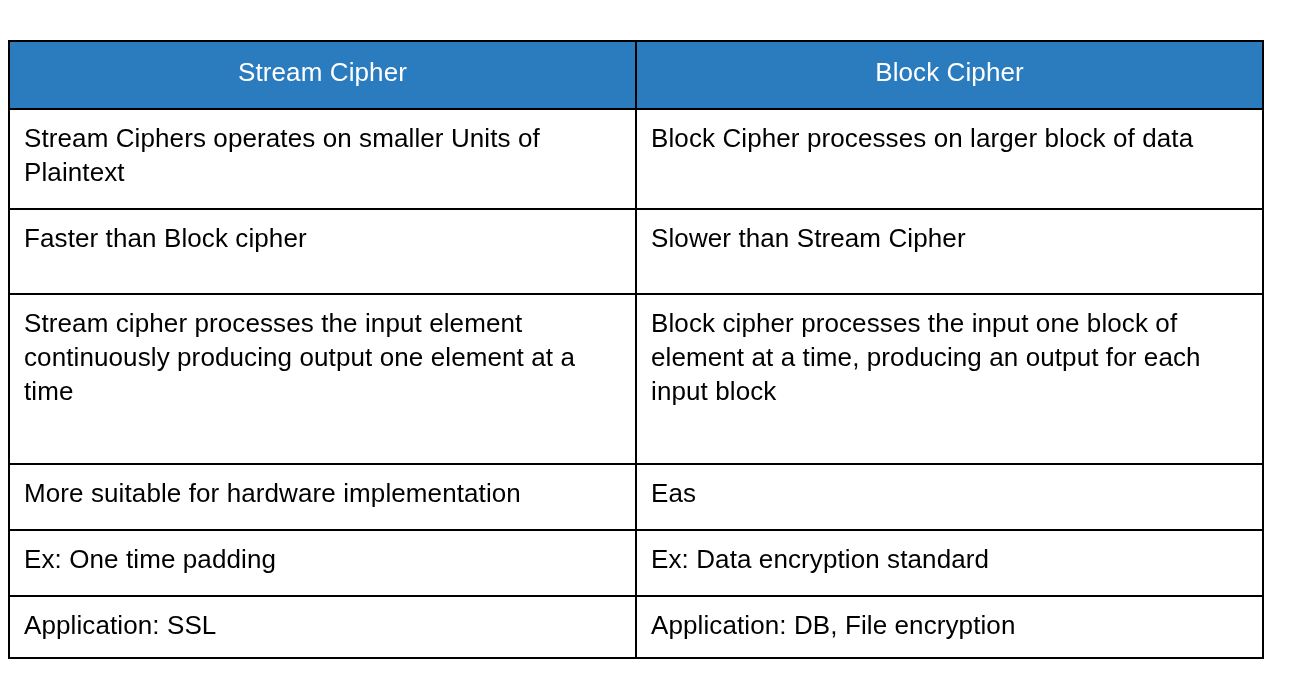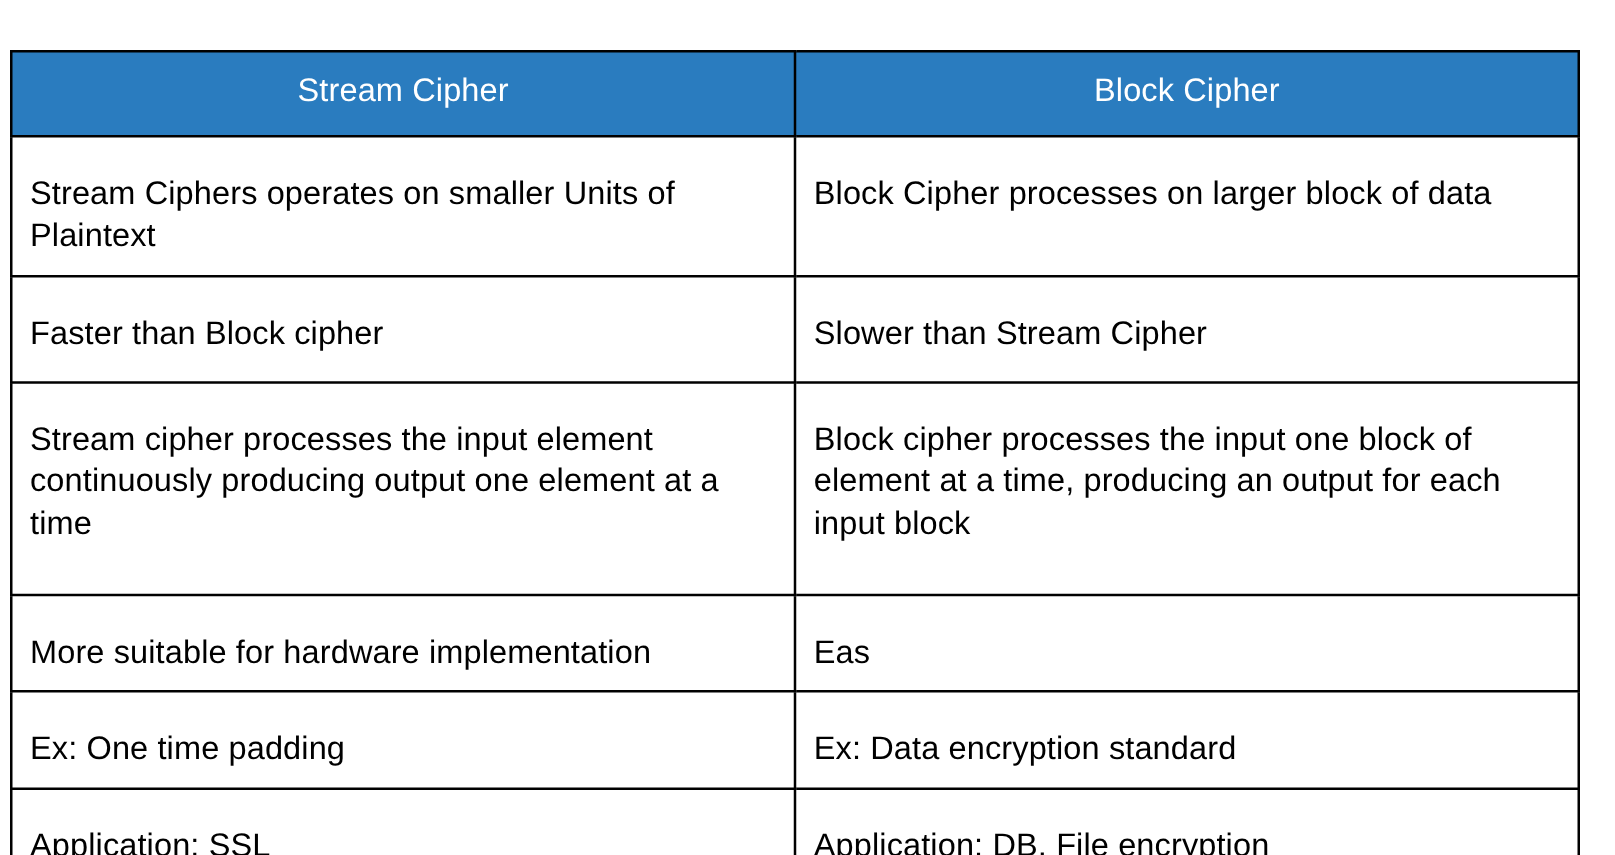--- a/index.html
+++ b/index.html
@@ -55,21 +55,21 @@
     padding: 14px 10px;
     line-height: 1.25;
     letter-spacing: 0.1px;
   }
 
   table.cmp-table tbody td {
     color: #000000;
     font-size: 26px;
     font-weight: normal;
     text-align: left;
-    padding: 28px 12px 14px 14px;
+    padding: 12px 12px 14px 14px;
     line-height: 1.30;
     letter-spacing: 0.1px;
   }
 
   
   tbody tr.r0 td { height: 100px; }
   tbody tr.r1 td { height: 85px; }
   tbody tr.r2 td { height: 170px; }
   tbody tr.r3 td { height: 66px; }
   tbody tr.r4 td { height: 66px; }

